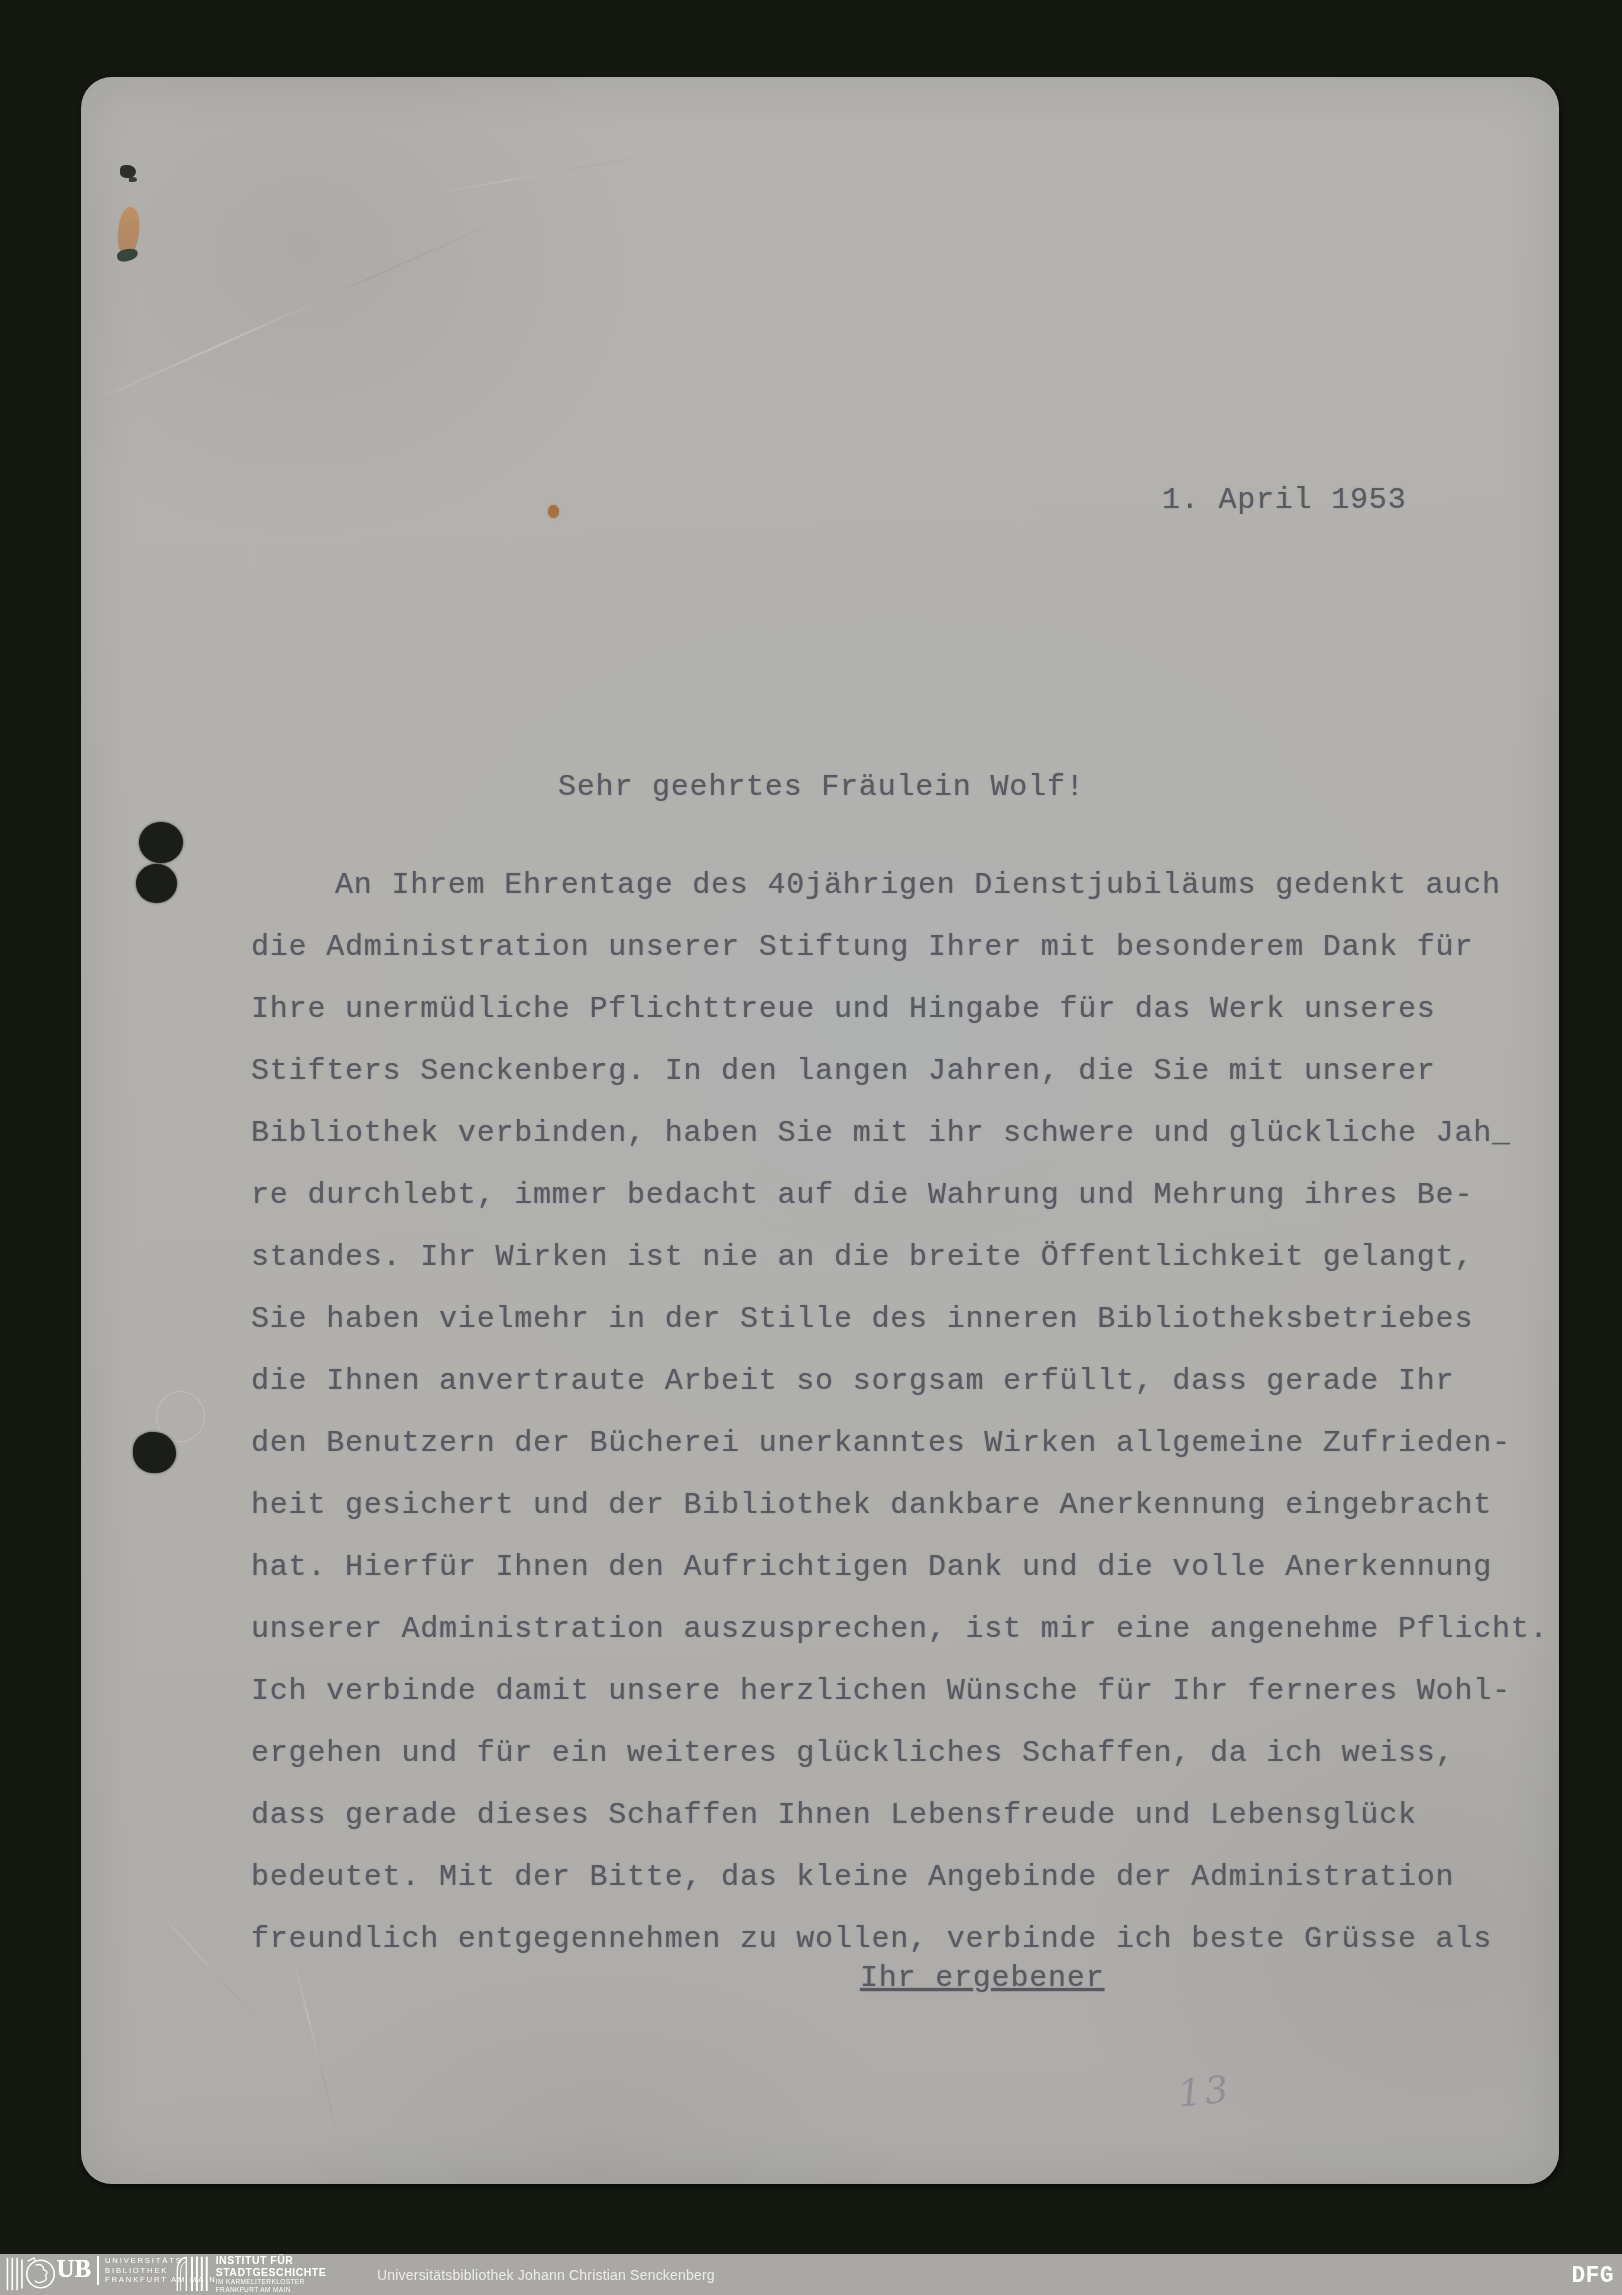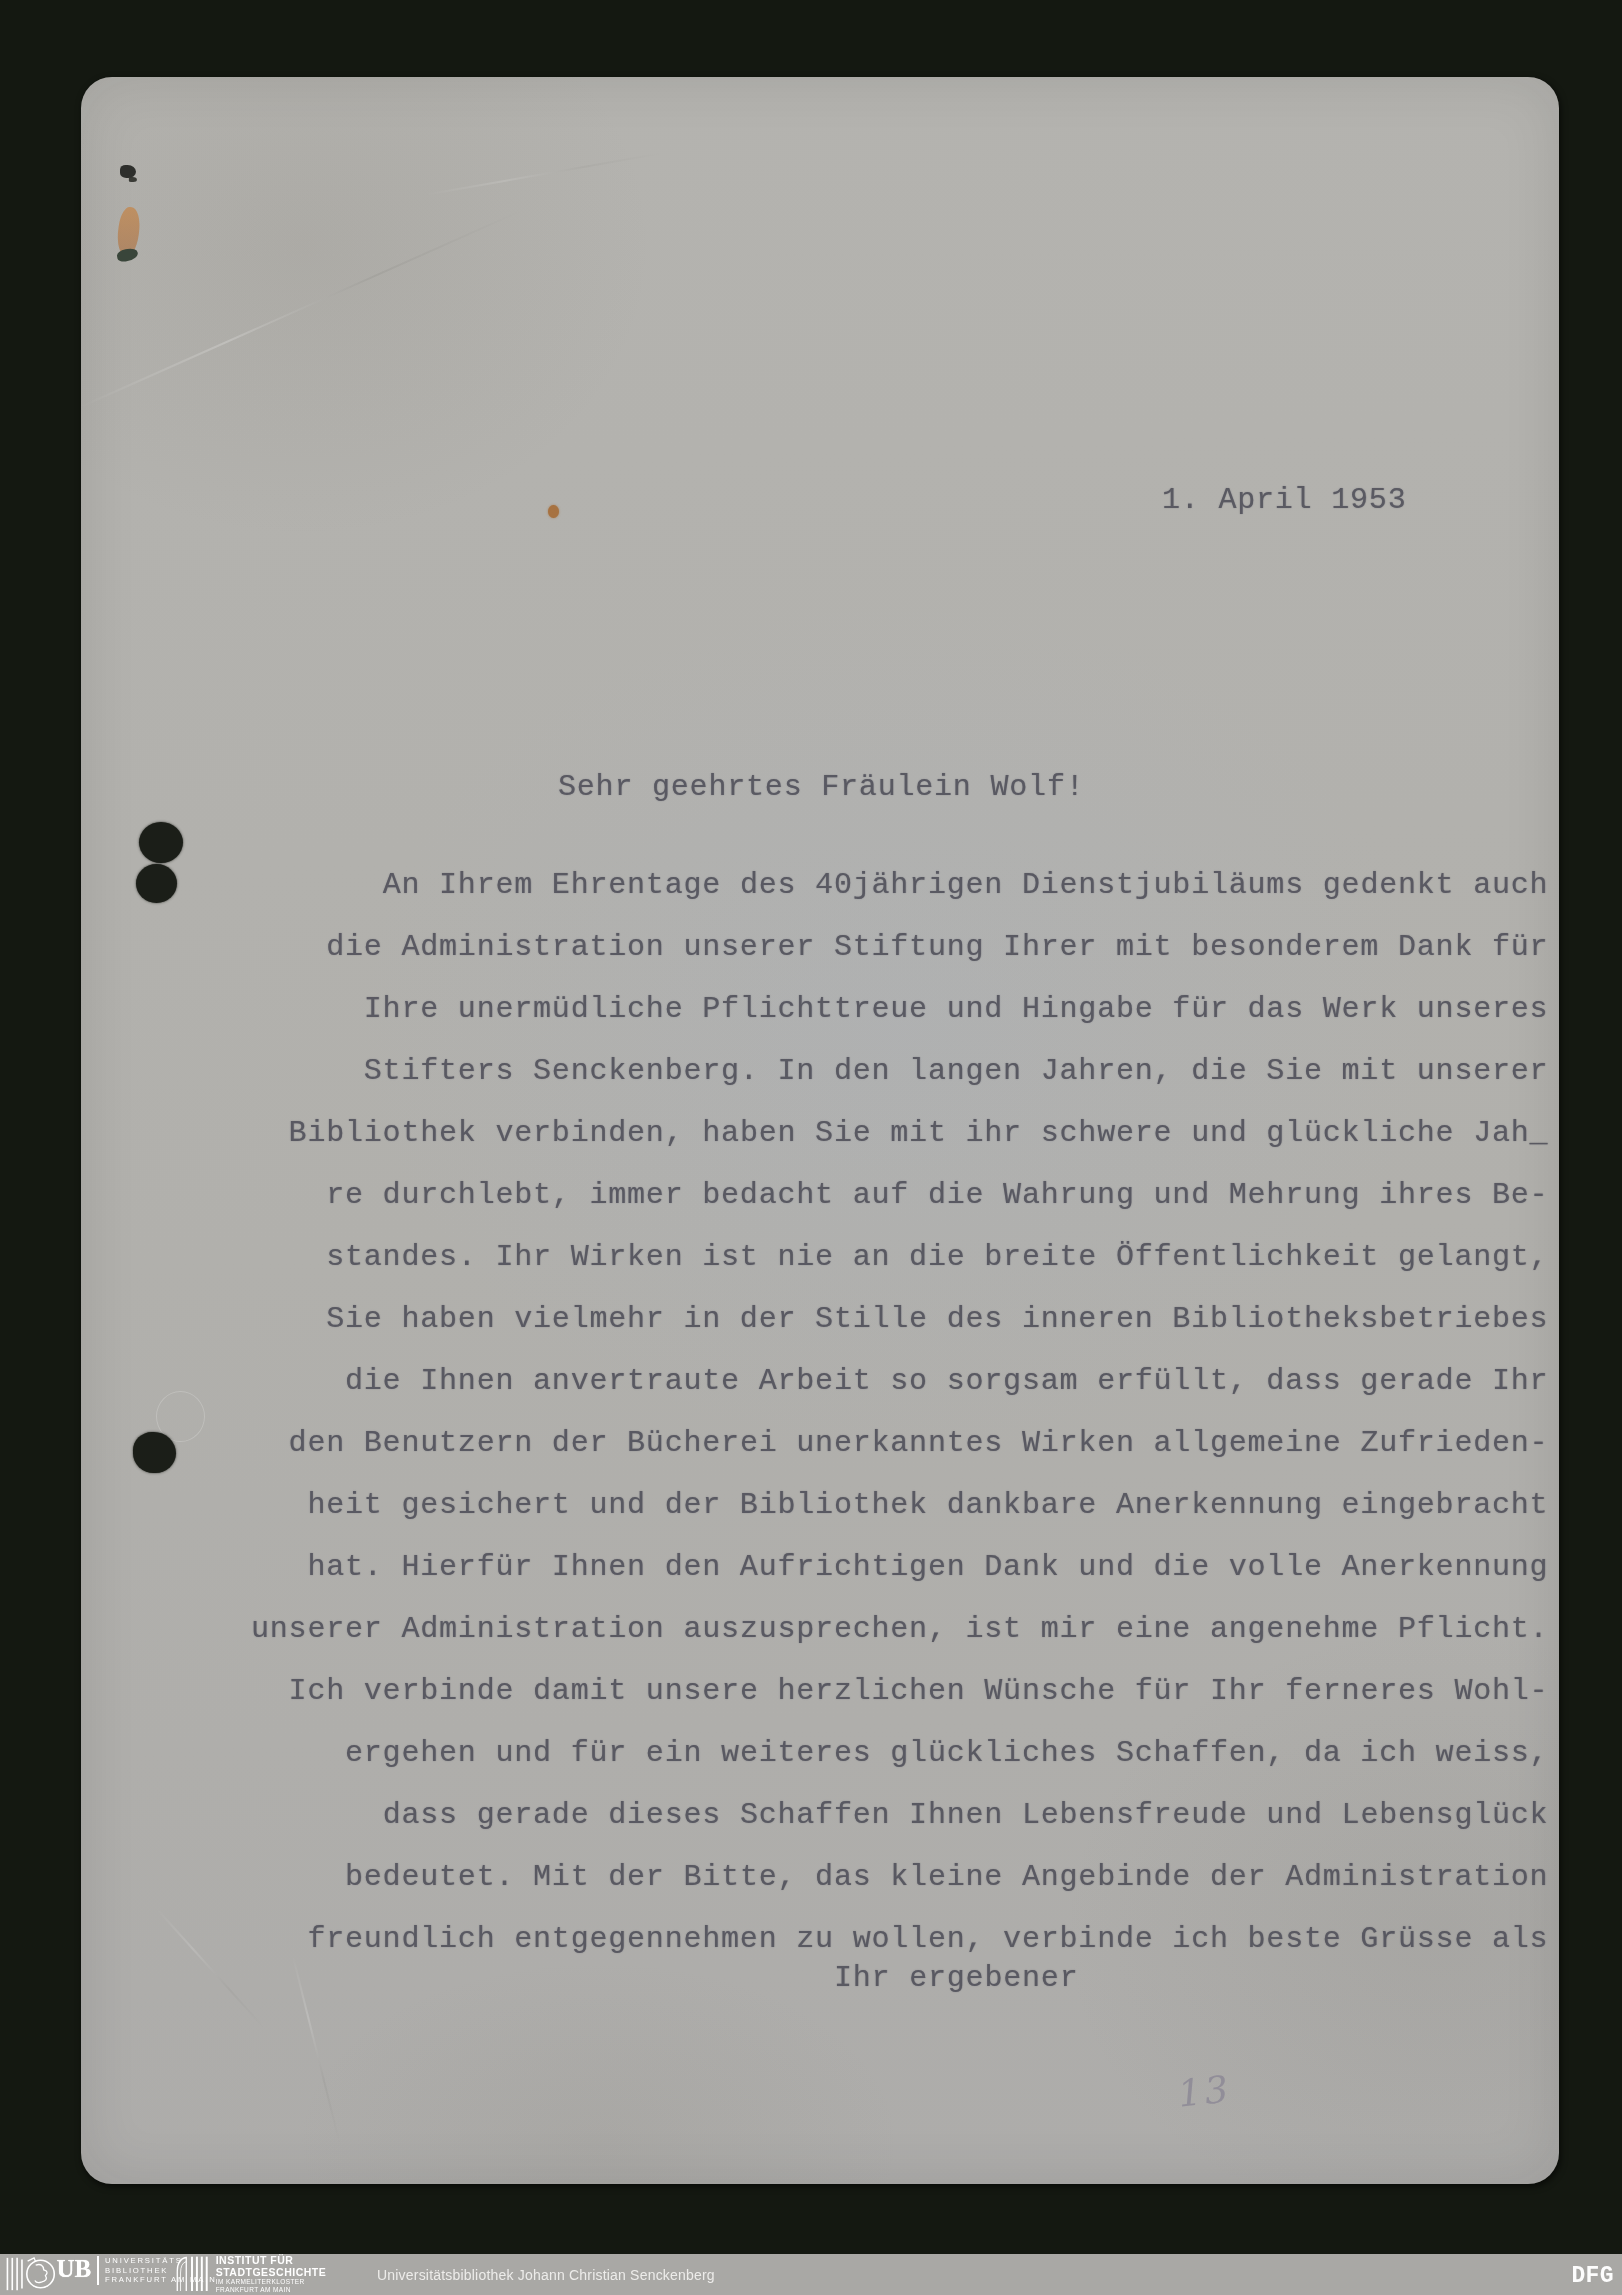--- a/index.html
+++ b/index.html
@@ -23,24 +23,24 @@
   
   .tw{
     position:absolute;
     font-family:"Liberation Mono","DejaVu Sans Mono",monospace;
     font-size:30px;color:#4e4e58;opacity:0.88;
     text-shadow:0 0 1.6px rgba(78,78,92,0.45), 0.4px 0.4px 0 rgba(78,78,92,0.25);
     white-space:pre;letter-spacing:0.8px;
   }
   .date-line{left:1081px;top:406px;}
   .salutation{left:477px;top:693px;}
-  .letter-body{left:170px;top:777px;line-height:62px;text-align:right;}
+  .letter-body{left:170px;top:777px;line-height:62px;}
   .letter-body > div{white-space:pre;}
   .letter-body > div:first-child{text-indent:84px;}
-  .closing{left:753px;top:1884px;}
+  .closing{left:779px;top:1884px;text-decoration:underline;}
   
   .pencil{
     position:absolute;left:1097px;top:1993px;
     font-family:"DejaVu Serif","Liberation Serif",serif;
     font-style:italic;font-size:37px;color:#8b8795;opacity:0.8;
     transform:rotate(-6deg);letter-spacing:3.2px;
   }
   
   .hole{position:absolute;border-radius:50%;background:#1b1e18;box-shadow:0 0 2.4px rgba(20,22,18,0.8);}
   .hole.h1{left:58px;top:745px;width:44px;height:41px;}

